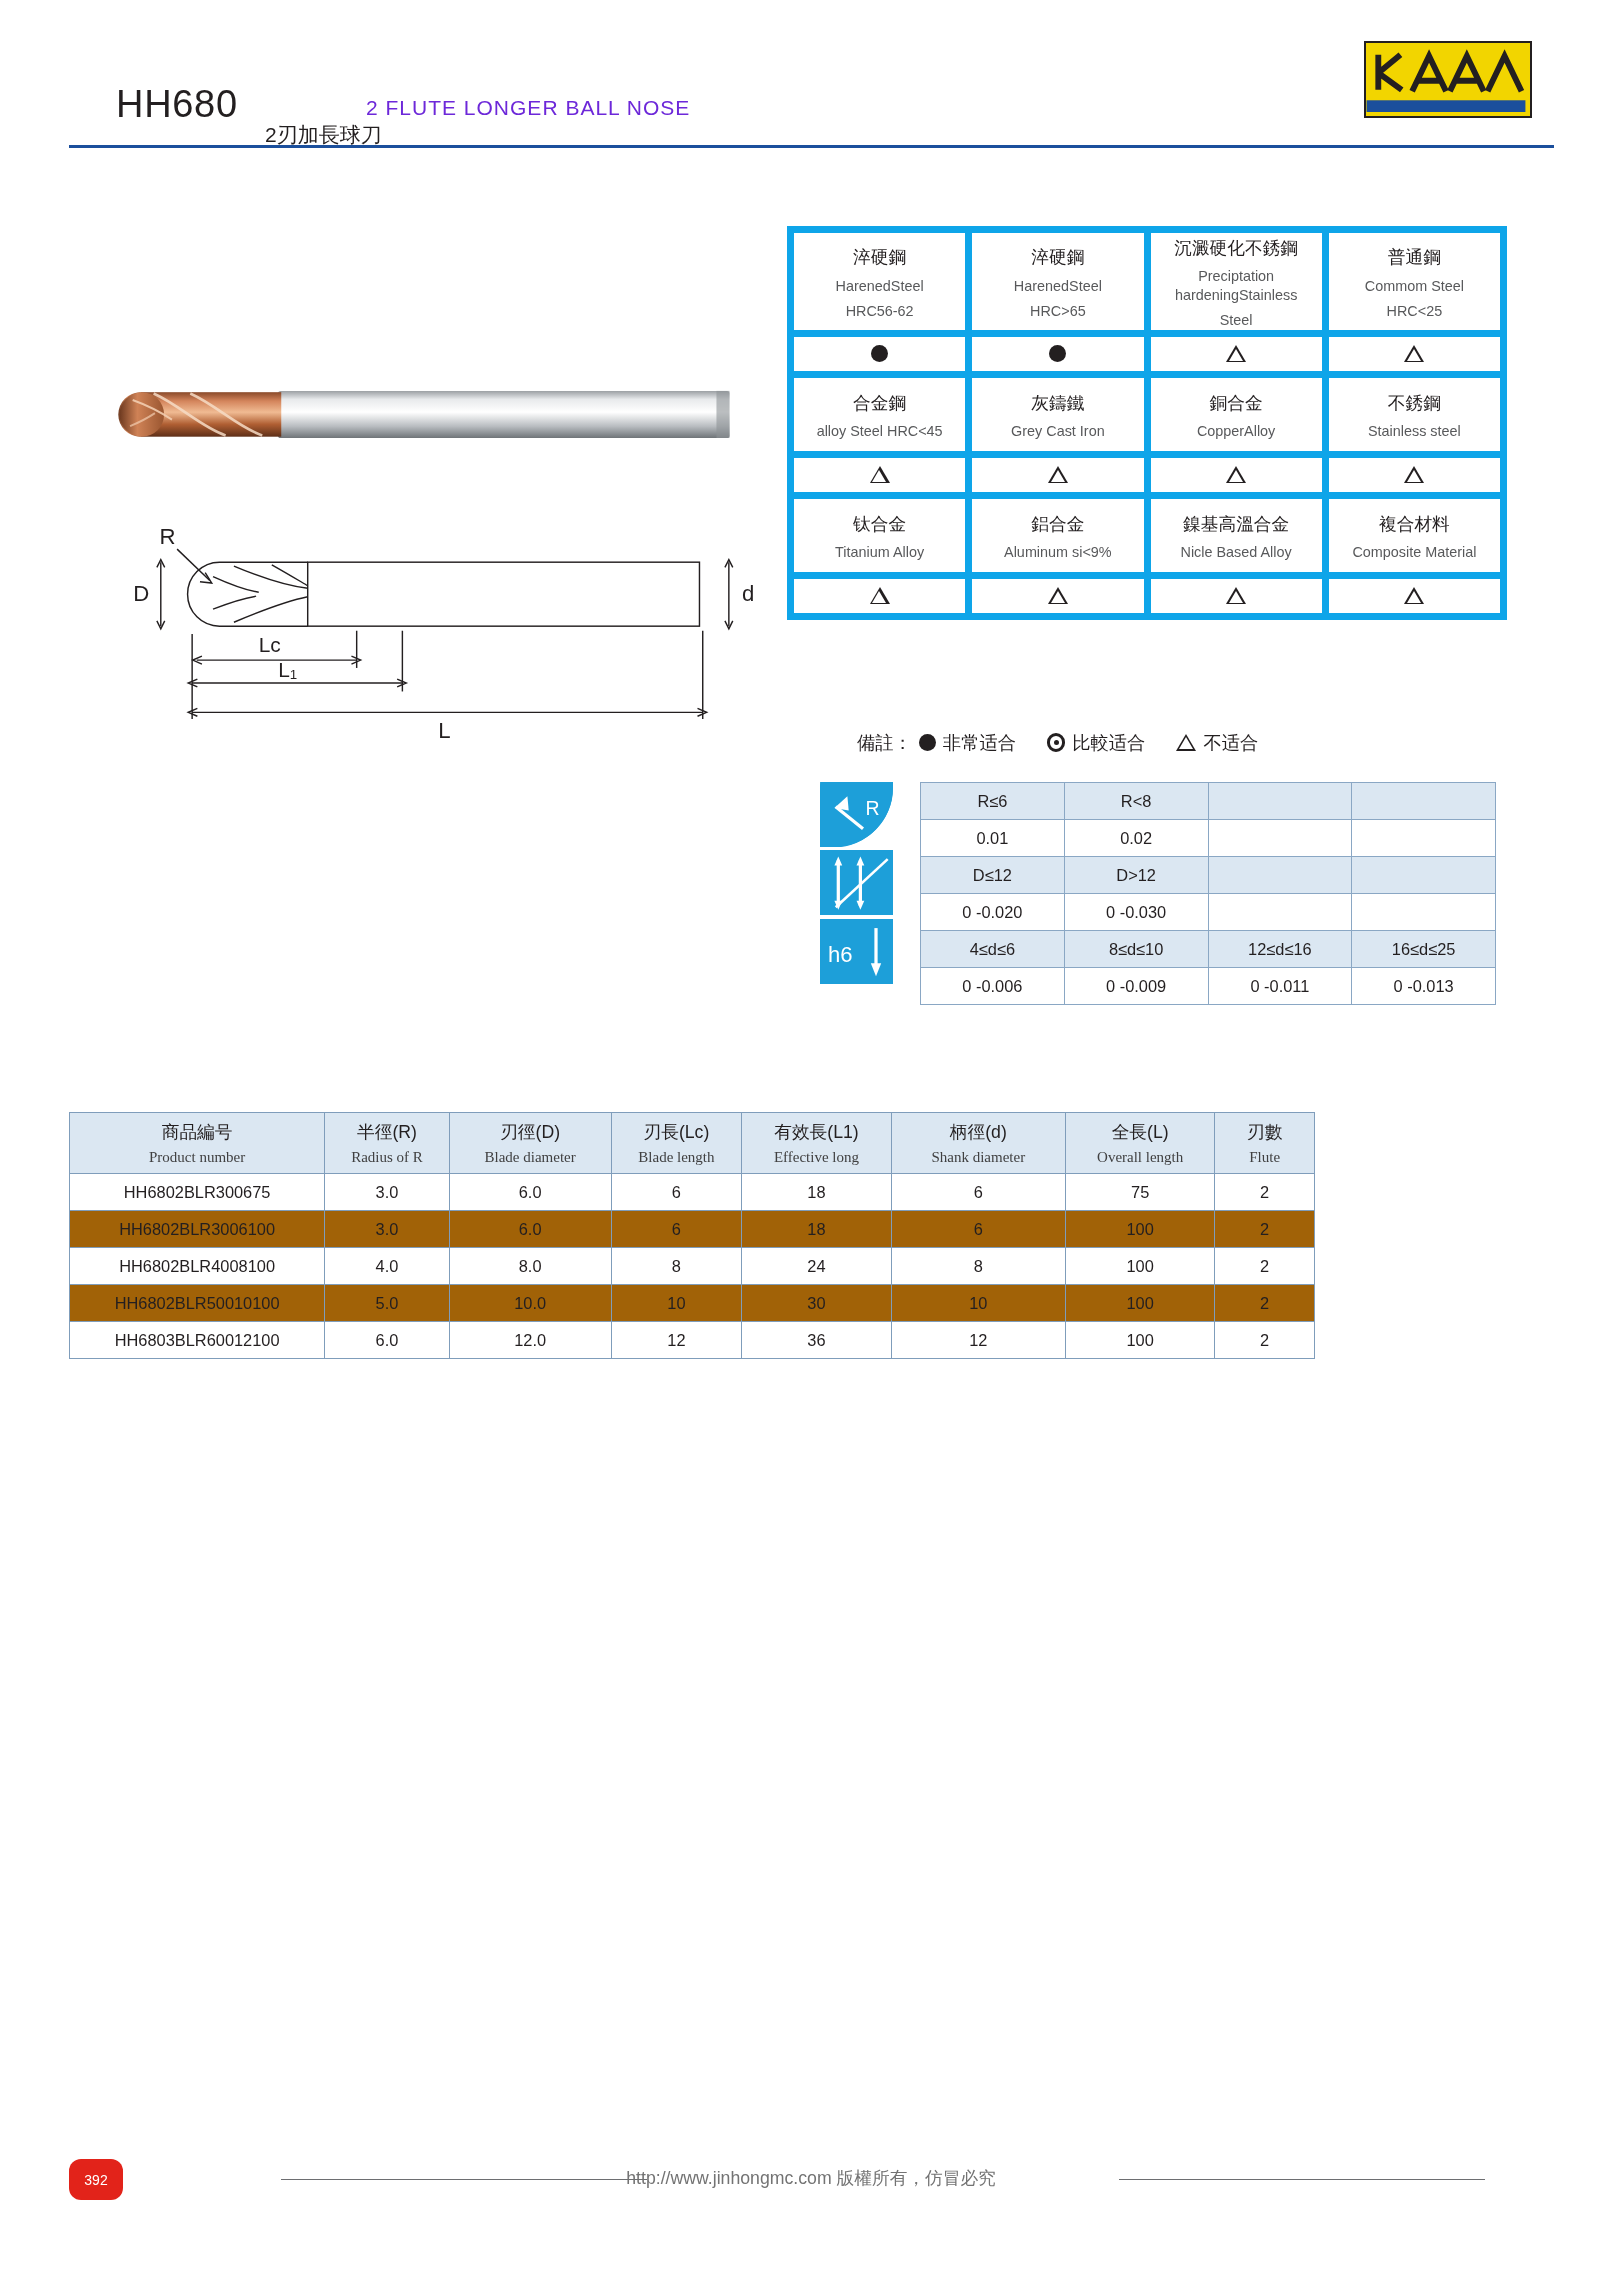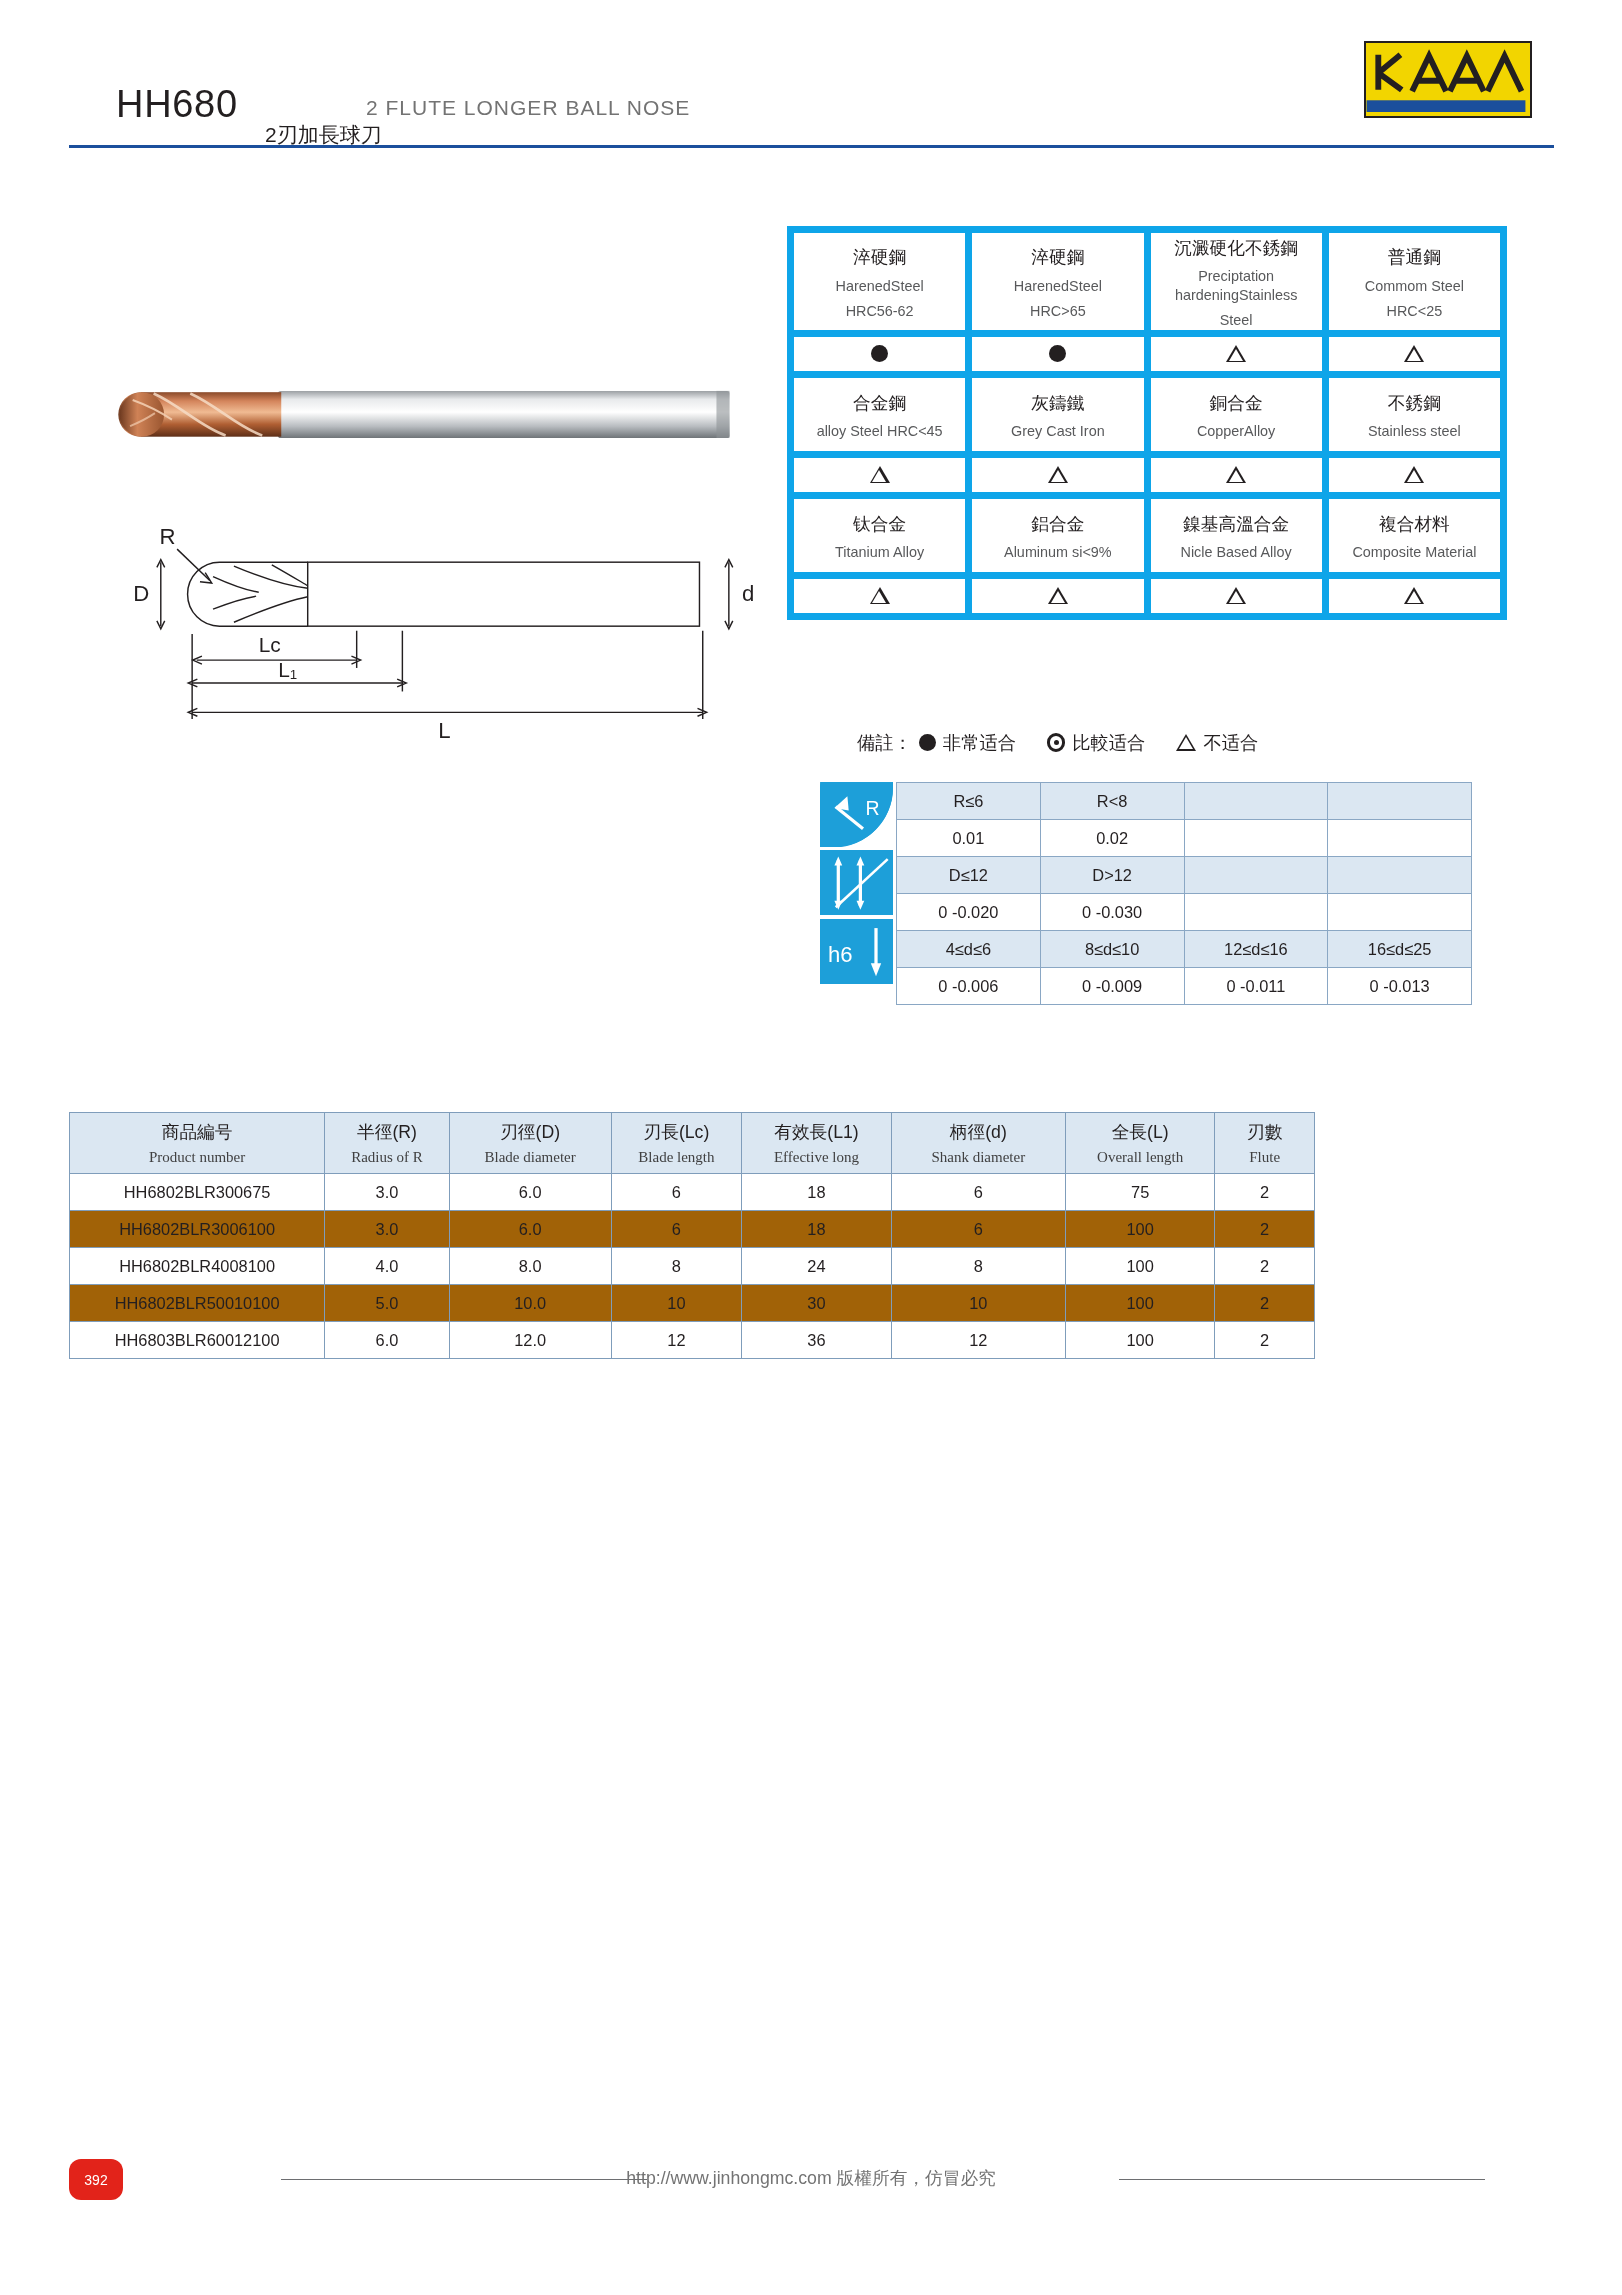--- a/index.html
+++ b/index.html
@@ -40,21 +40,21 @@
     font-size: 21px;
     color: #231f20;
     line-height: 1;
     margin-top: 12px;
   }
   .title-en {
     position: absolute;
     left: 366px;
     top: 97px;
     font-size: 21px;
-    color: #737373;
+    color: #6d28d9;
     letter-spacing: 1px;
     line-height: 1;
   }
   .header-rule {
     position: absolute;
     left: 69px;
     top: 145px;
     width: 1485px;
     height: 2.6px;
     background: #1b4f9c;
@@ -196,21 +196,21 @@
   .icon-box {
     width: 73px;
     height: 65px;
     background: #1d9fd9;
     margin-bottom: 3.3px;
     position: relative;
   }
   .icon-box.r { border-top-left-radius: 3.9px; border-bottom-right-radius: 59px;}
   .tol-table {
     position: absolute;
-    left: 76px;
+    left: 100px;
     top: 0;
     border-collapse: collapse;
     table-layout: fixed;
     width: 576px;
   }
   .tol-table td {
     border: 1px solid #8aa7c4;
     text-align: center;
     height: 34px;
     font-size: 16.4px;

